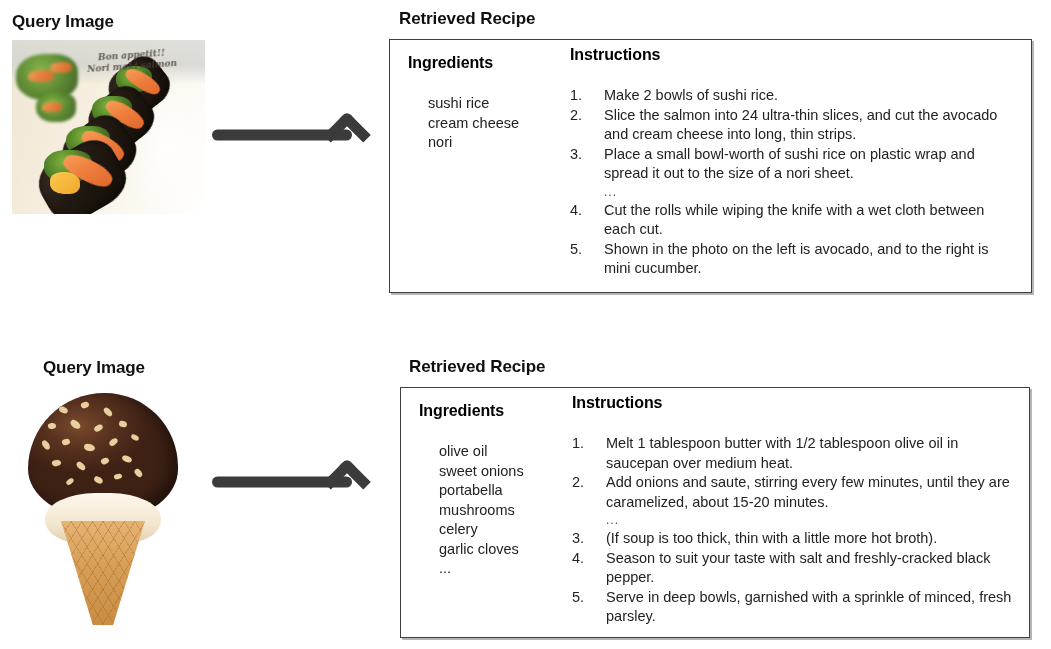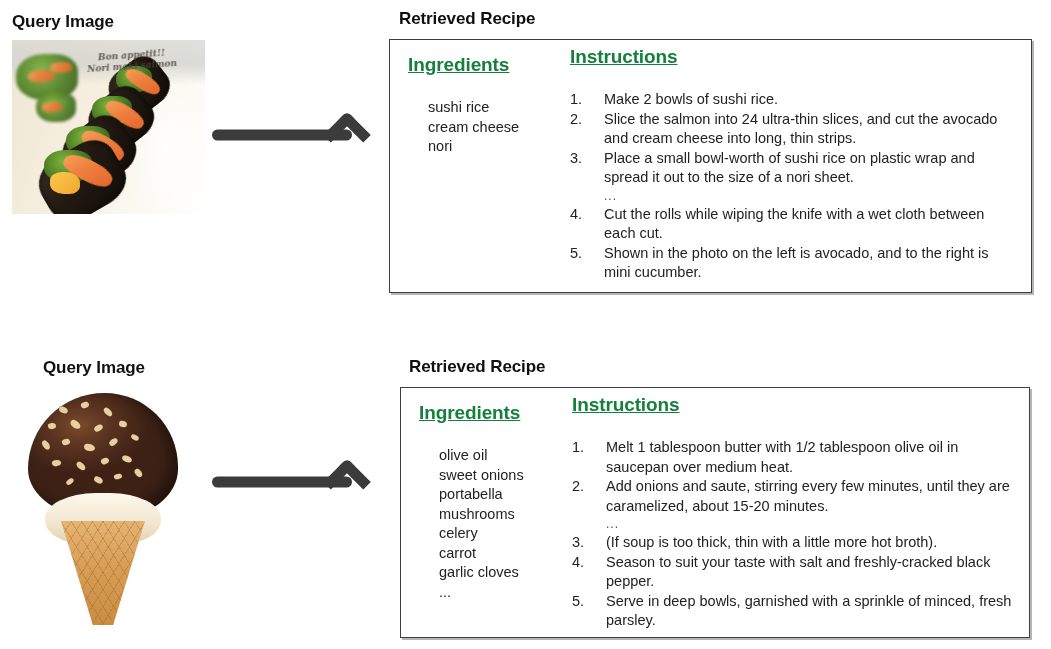--- a/index.html
+++ b/index.html
@@ -171,25 +171,24 @@
     box-shadow: 2px 2px 0 rgba(90,90,90,.45);
   }
   .recipe-inner {
     position: relative;
     width: 100%;
     height: 100%;
     padding: 14px 12px 10px 18px;
     box-sizing: border-box;
   }
   .col-head {
-    font-size: 19px;
+    font-size: 16px;
     font-weight: bold;
-    color: #15803d;
+    color: #000000;
     letter-spacing: -0.1px;
-    text-decoration: underline;
   }
   .ingredients-col {
     position: absolute;
     left: 18px;
     top: 14px;
     width: 150px;
   }
   .instructions-col {
     position: absolute;
     top: 6px;
@@ -361,21 +360,20 @@
     <div class="recipe-inner">
 
       <div class="ingredients-col">
         <div class="col-head">Ingredients</div>
         <ul class="ing-list">
           <li>olive oil</li>
           <li>sweet onions</li>
           <li>portabella</li>
           <li>mushrooms</li>
           <li>celery</li>
-          <li>carrot</li>
           <li>garlic cloves</li>
           <li>...</li>
         </ul>
       </div>
 
       <div class="instructions-col" style="left:171px; width:440px;">
         <div class="col-head">Instructions</div>
         <ul class="steps">
           <li>
             <span class="num">1.</span>

